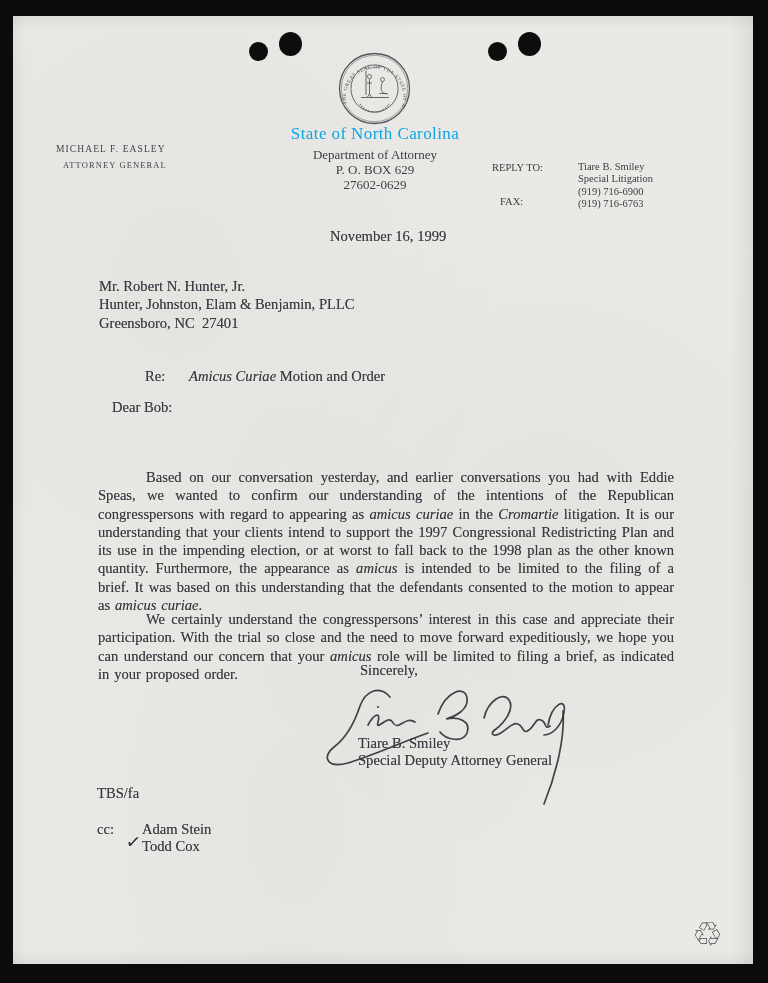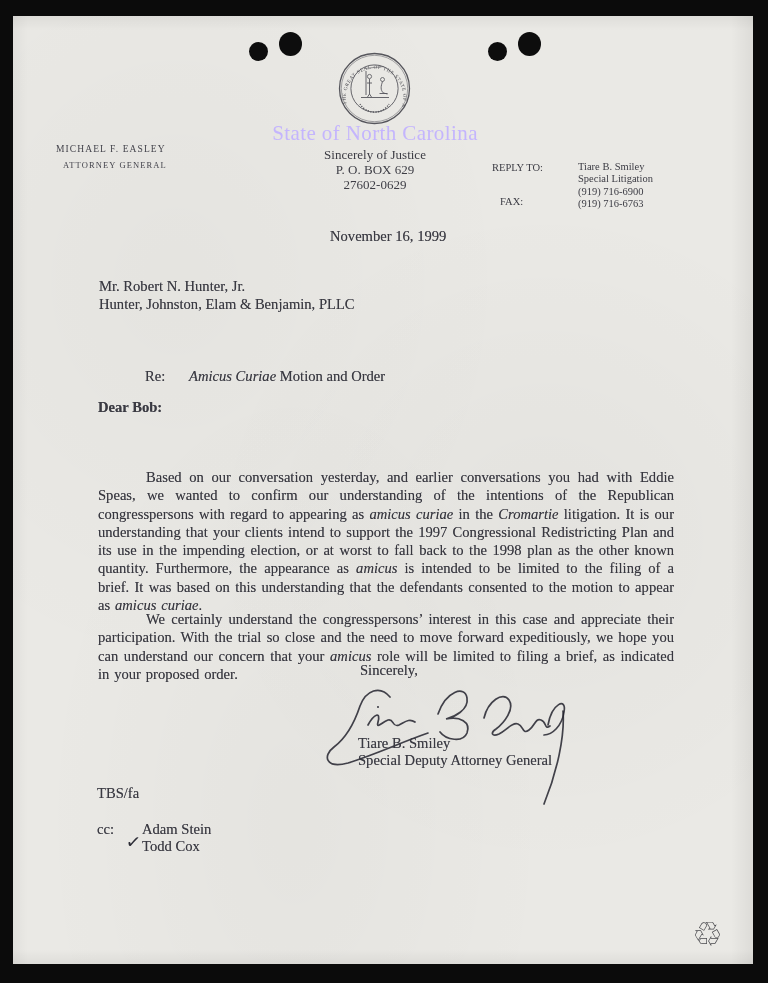--- a/index.html
+++ b/index.html
@@ -14,21 +14,21 @@
     background-image:
       radial-gradient(ellipse at 22% 28%, rgba(0,0,0,0.022), transparent 42%),
       radial-gradient(ellipse at 72% 55%, rgba(0,0,0,0.028), transparent 46%),
       radial-gradient(ellipse at 38% 85%, rgba(0,0,0,0.022), transparent 40%),
       linear-gradient(to right, rgba(0,0,0,0.04) 0%, transparent 2%, transparent 97%, rgba(0,0,0,0.06) 100%),
       linear-gradient(to bottom, rgba(0,0,0,0.05) 0%, transparent 1.5%, transparent 98.5%, rgba(0,0,0,0.05) 100%);
   }
   .abs{position:absolute;}
   .ink{color:#3a3a42;text-shadow:0 0 0.5px rgba(45,45,58,0.55);}
   .hole{position:absolute;background:#0d0d0d;border-radius:50%;}
-  .state-title{font-size:21px;letter-spacing:0.4px;color:#c4b5fd;line-height:23px;}
+  .state-title{font-size:17px;letter-spacing:0.4px;color:#0ea5e9;line-height:23px;}
   .head-line{font-size:13px;line-height:15px;color:#3e3e46;}
   .dept-line{font-size:13px;line-height:15px;margin-top:2px;color:#3c3c44;}
   .center-head{left:235px;top:122px;width:280px;text-align:center;}
   .atty{font-size:9.5px;letter-spacing:1.1px;color:#44444c;}
   .reply{font-size:10.5px;line-height:12.3px;color:#3c3c44;}
   .bodytext{
     width:576px;font-size:14.6px;line-height:18.3px;
     text-align:justify;color:#37373f;word-spacing:1.2px;
     text-shadow:0 0 0.5px rgba(45,45,58,0.5);
   }
@@ -68,47 +68,48 @@
   <line x1="25" y1="47.5" x2="53" y2="47.5" stroke-width="0.9"></line>
   <path class="sl" d="M 28 18.5 L 48 16.5" stroke-width="0.6"></path>
   <path class="sl" d="M 24 54 A 17 17 0 0 0 53 54" stroke-width="1.4" stroke-dasharray="1.2 1.4"></path>
 </svg>
 
 <div class="abs atty" style="left:56px;top:144px;">MICHAEL F. EASLEY</div>
 <div class="abs atty" style="left:63px;top:160px;font-size:8.5px;">ATTORNEY GENERAL</div>
 
 <div class="abs center-head">
   <div class="state-title">State of North Carolina</div>
-  <div class="dept-line">Sincerely of Justice</div>
+  <div class="dept-line">Department of Attorney</div>
   <div class="head-line">P. O. BOX 629</div>
   <div class="head-line">27602-0629</div>
 </div>
 
 <div class="abs reply" style="left:492px;top:162px;">REPLY TO:</div>
 <div class="abs reply" style="left:492px;top:196px;margin-left:8px;">FAX:</div>
 <div class="abs reply" style="left:578px;top:161px;">
   <div>Tiare B. Smiley</div>
   <div>Special Litigation</div>
   <div>(919) 716-6900</div>
   <div>(919) 716-6763</div>
 </div>
 
 <div class="abs ink line" style="left:330px;top:227px;">November 16, 1999</div>
 
 <div class="abs ink" style="left:99px;top:277px;">
   <div class="line">Mr. Robert N. Hunter, Jr.</div>
   <div class="line">Hunter, Johnston, Elam &amp; Benjamin, PLLC</div>
+  <div class="line">Greensboro, NC&nbsp; 27401</div>
 </div>
 
 <div class="abs ink line" style="left:145px;top:367px;">Re:</div>
 <div class="abs ink line" style="left:189px;top:367px;">
   <span style="font-style:italic;">Amicus Curiae</span><span> Motion and Order</span>
 </div>
 
-<div class="abs ink line" style="left:98px;top:398px;font-weight:bold;">Dear Bob:</div>
+<div class="abs ink line" style="left:112px;top:398px;">Dear Bob:</div>
 
 <div class="abs bodytext indent" style="left:98px;top:436px;"><span>Based on our conversation yesterday, and earlier conversations you had with Eddie Speas, we wanted to confirm our understanding of the intentions of the Republican congresspersons with regard to appearing as </span><span style="font-style: italic;">amicus curiae</span><span> in the </span><span style="font-style: italic;">Cromartie</span><span> litigation.  It is our understanding that your clients intend to support the 1997 Congressional Redistricting Plan and its use in the impending election, or at worst to fall back to the 1998 plan as the other known quantity.  Furthermore, the appearance as </span><span style="font-style: italic;">amicus</span><span> is intended to be limited to the filing of a brief.  It was based on this understanding that the defendants consented to the motion to appear as </span><span style="font-style: italic;">amicus curiae</span><span>.</span></div>
 <div class="abs bodytext indent" style="left:98px;top:578px;"><span>We certainly understand the congresspersons’ interest in this case and appreciate their participation.  With the trial so close and the need to move forward expeditiously, we hope you can understand our concern that your </span><span style="font-style: italic;">amicus</span><span> role will be limited to filing a brief, as indicated in your proposed order.</span></div>
 
 <div class="abs ink line" style="left:360px;top:661px;">Sincerely,</div>
 
 <svg class="abs sig-svg" style="left:322px;top:680px;" width="252" height="130" viewBox="0 0 252 130">
   <path d="M 68,17 C 58,5 44,10 38,26 C 33,41 24,58 12,67 C 0,76 4,89 26,83 C 52,75 80,62 106,53"></path>
   <path d="M 46,45 C 52,34 59,31 56,42 C 54,50 60,42 66,40 C 72,38 70,48 77,45 C 83,42 87,38 93,42"></path>
   <circle cx="56" cy="27" r="0.9" fill="#23232e" stroke="none"></circle>

